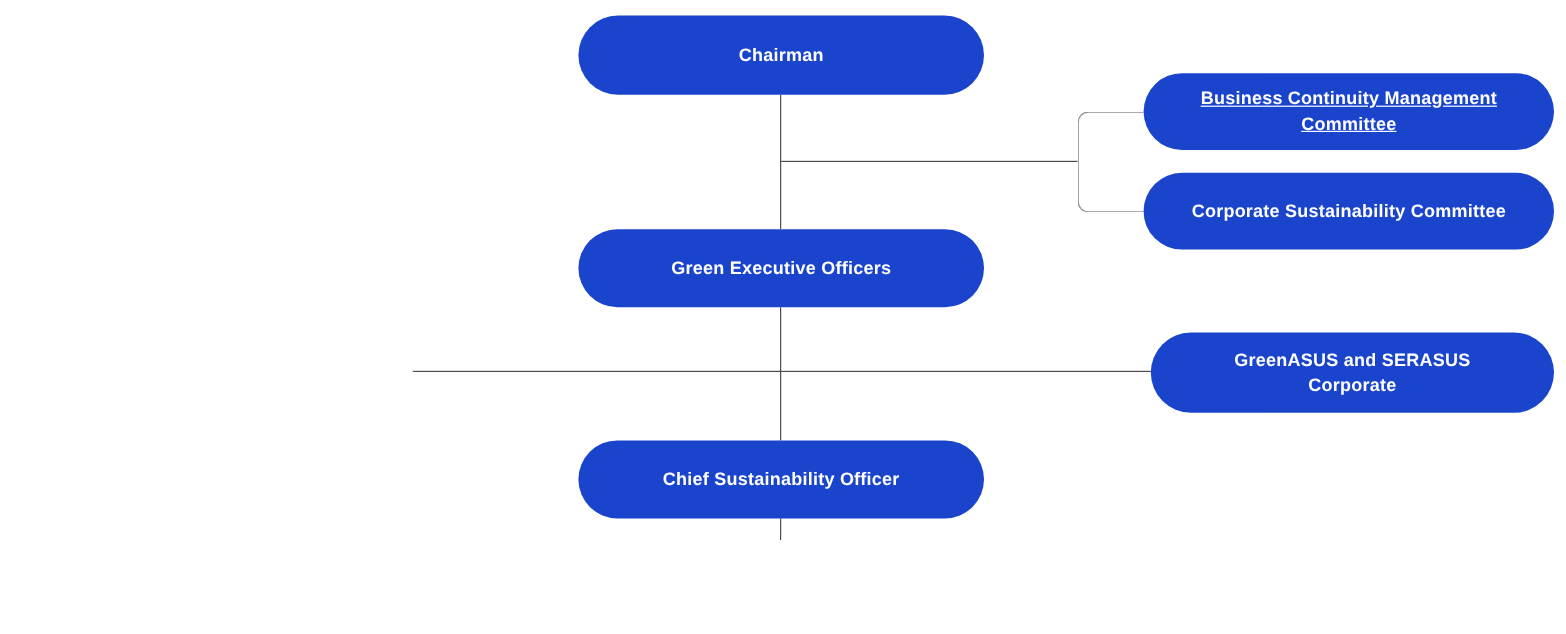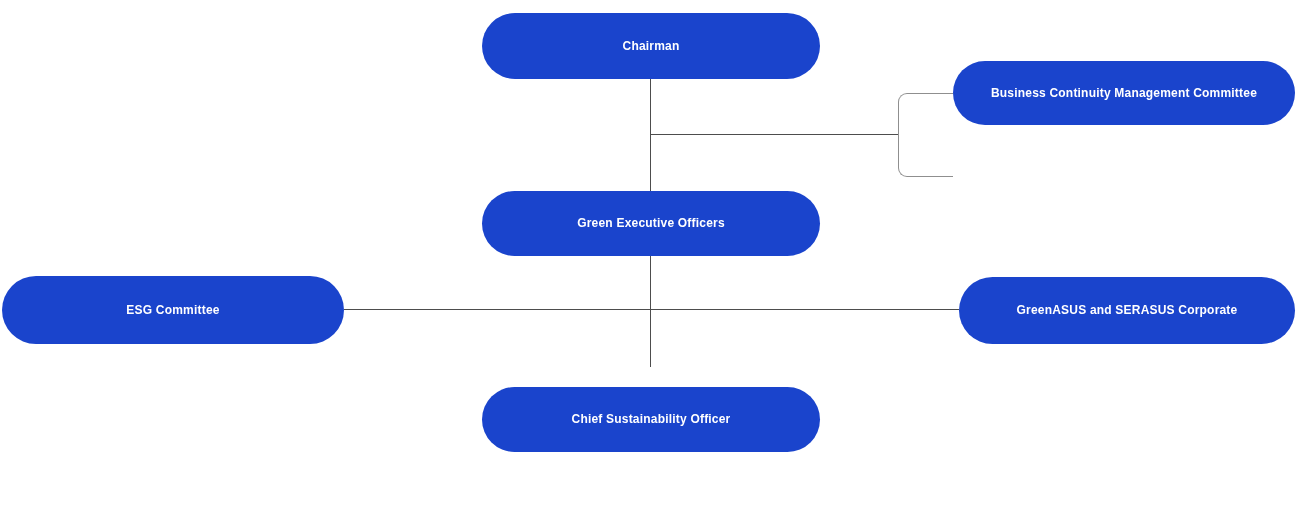--- a/index.html
+++ b/index.html
@@ -25,21 +25,21 @@
   .node {
     position: absolute;
     background: var(--node-fill);
     color: var(--node-text);
     border-radius: 40px;
     display: flex;
     align-items: center;
     justify-content: center;
     text-align: center;
     font-weight: bold;
-    font-size: 12px;
+    font-size: 15px;
     line-height: 1.4;
     letter-spacing: 0.2px;
     padding: 0 36px;
   }
   .hline {
     position: absolute;
     height: 0;
     border-top: 1.4px solid var(--connector);
   }
   .vline {
@@ -64,25 +64,25 @@
   <div class="vline" style="left:650px; top:256px; height:111px;"></div>
   <div class="vline" style="left:650px; top:432px; height:18px;"></div>
 
   <div class="hline" style="left:651px; top:134px; width:247px;"></div>
   <div class="hline" style="left:344px; top:309px; width:615px;"></div>
 
   <div class="bracket" style="left:898px; top:93px; width:55px; height:84px;"></div>
 
   <div class="node" style="left:482px; top:13px;  width:338px; height:66px;">Chairman</div>
 
-  <div class="node" style="left:953px; top:61px;  width:342px; height:64px;">Business Continuity Management Committee</div>
+  <div class="node" style="left:953px; top:61px;  width:342px; height:64px;text-decoration:underline;">Business Continuity Management Committee</div>
 
+  <div class="node" style="left:953px; top:144px; width:342px; height:64px;">Corporate Sustainability Committee</div>
 
   <div class="node" style="left:482px; top:191px; width:338px; height:65px;">Green Executive Officers</div>
 
-  <div class="node" style="left:2px;   top:276px; width:342px; height:68px;">ESG Committee</div>
 
   <div class="node" style="left:959px; top:277px; width:336px; height:67px;">GreenASUS and SERASUS Corporate</div>
 
-  <div class="node" style="left:482px; top:367px; width:338px; height:65px;margin-top:20px;">Chief Sustainability Officer</div>
+  <div class="node" style="left:482px; top:367px; width:338px; height:65px;">Chief Sustainability Officer</div>
 
 
 </div>
 
 </body></html>

